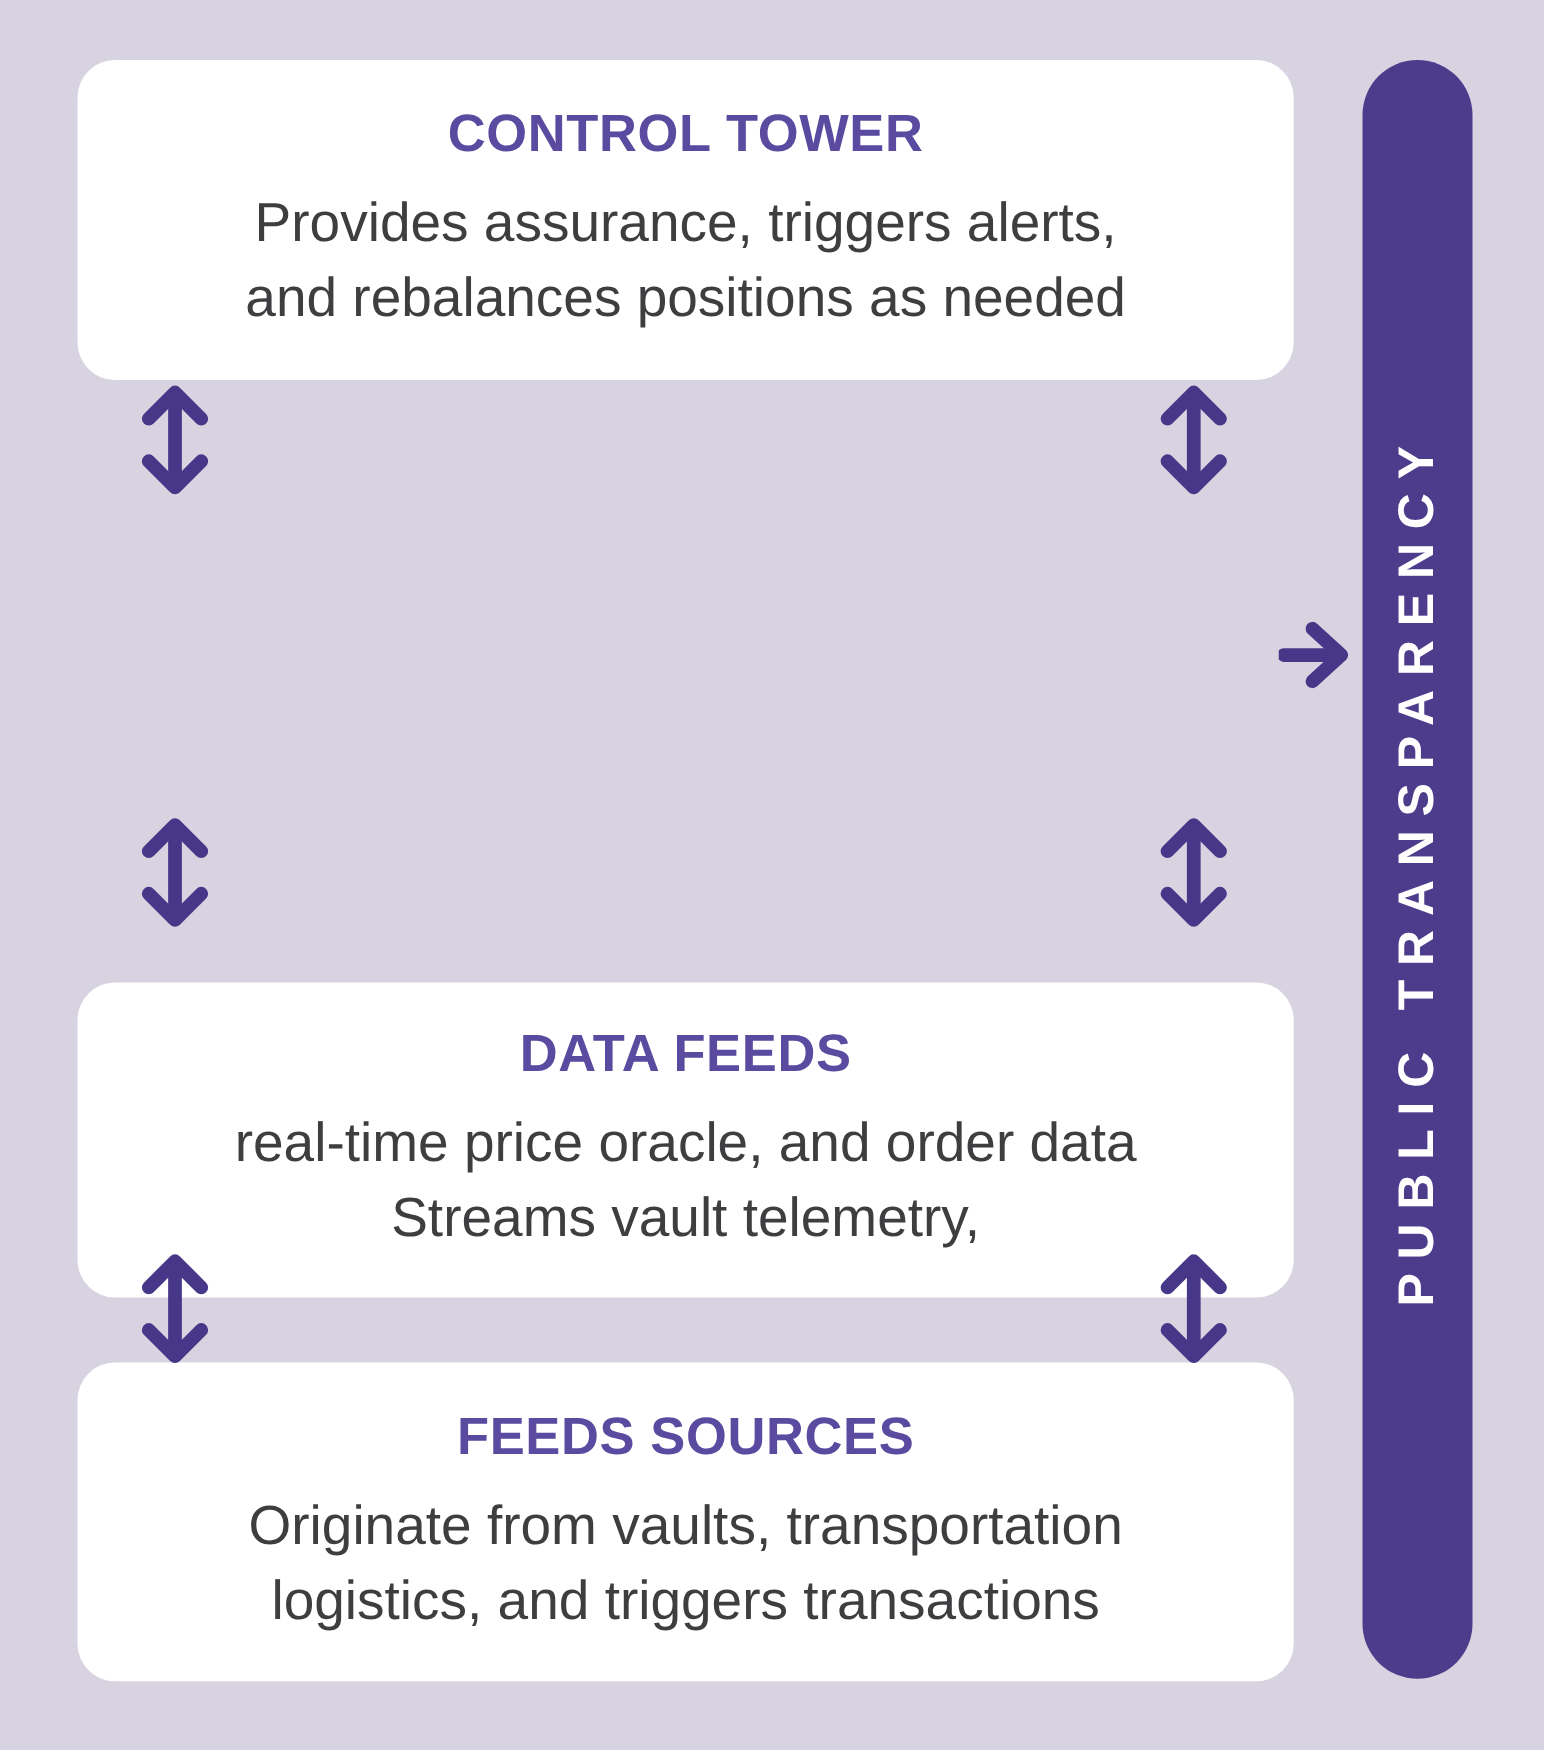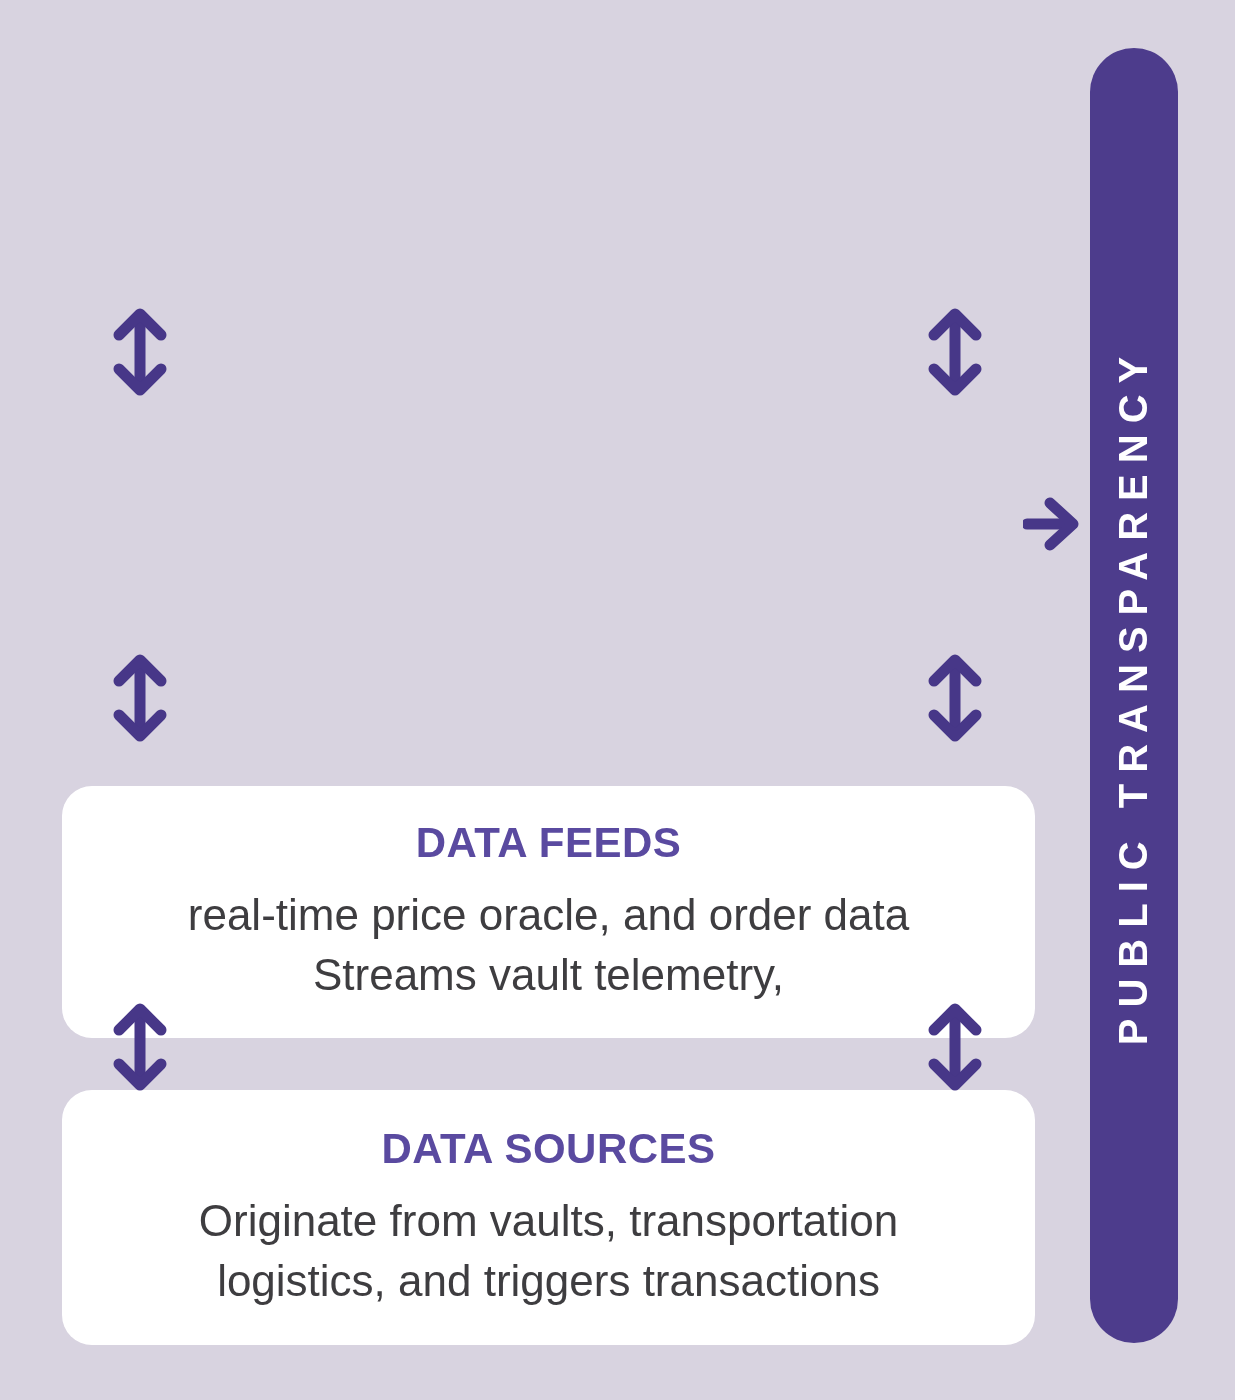--- a/index.html
+++ b/index.html
@@ -57,30 +57,35 @@
     font-size:40px;font-weight:bold;
     letter-spacing:11px;
   }
   svg{display:block;}
 </style>
 </head>
 <body>
 
 <div class="canvas">
 
+  <div class="layer-box box-1">
+    <div class="box-title">CONTROL TOWER</div>
+    <div class="box-line">Provides assurance, triggers alerts,</div>
+    <div class="box-line">and rebalances positions as needed</div>
+  </div>
 
 
   <div class="layer-box box-3">
     <div class="box-title">DATA FEEDS</div>
     <div class="box-line">real-time price oracle, and order data</div>
     <div class="box-line">Streams vault telemetry,</div>
   </div>
 
   <div class="layer-box box-4">
-    <div class="box-title">DATA SOURCES</div>
+    <div class="box-title">FEEDS SOURCES</div>
     <div class="box-line">Originate from vaults, transportation</div>
     <div class="box-line">logistics, and triggers transactions</div>
   </div>
 
   <span class="v-arrow va-left va-row1">
     <svg width="56" height="92" viewBox="0 0 56 92" fill="none">
       <path d="M28 10 L28 82" stroke="#473788" stroke-width="11" stroke-linecap="round"></path>
       <path d="M7 29 L28 8 L49 29" stroke="#473788" stroke-width="11" stroke-linecap="round" stroke-linejoin="round" fill="none"></path>
       <path d="M7 63 L28 84 L49 63" stroke="#473788" stroke-width="11" stroke-linecap="round" stroke-linejoin="round" fill="none"></path>
     </svg>

